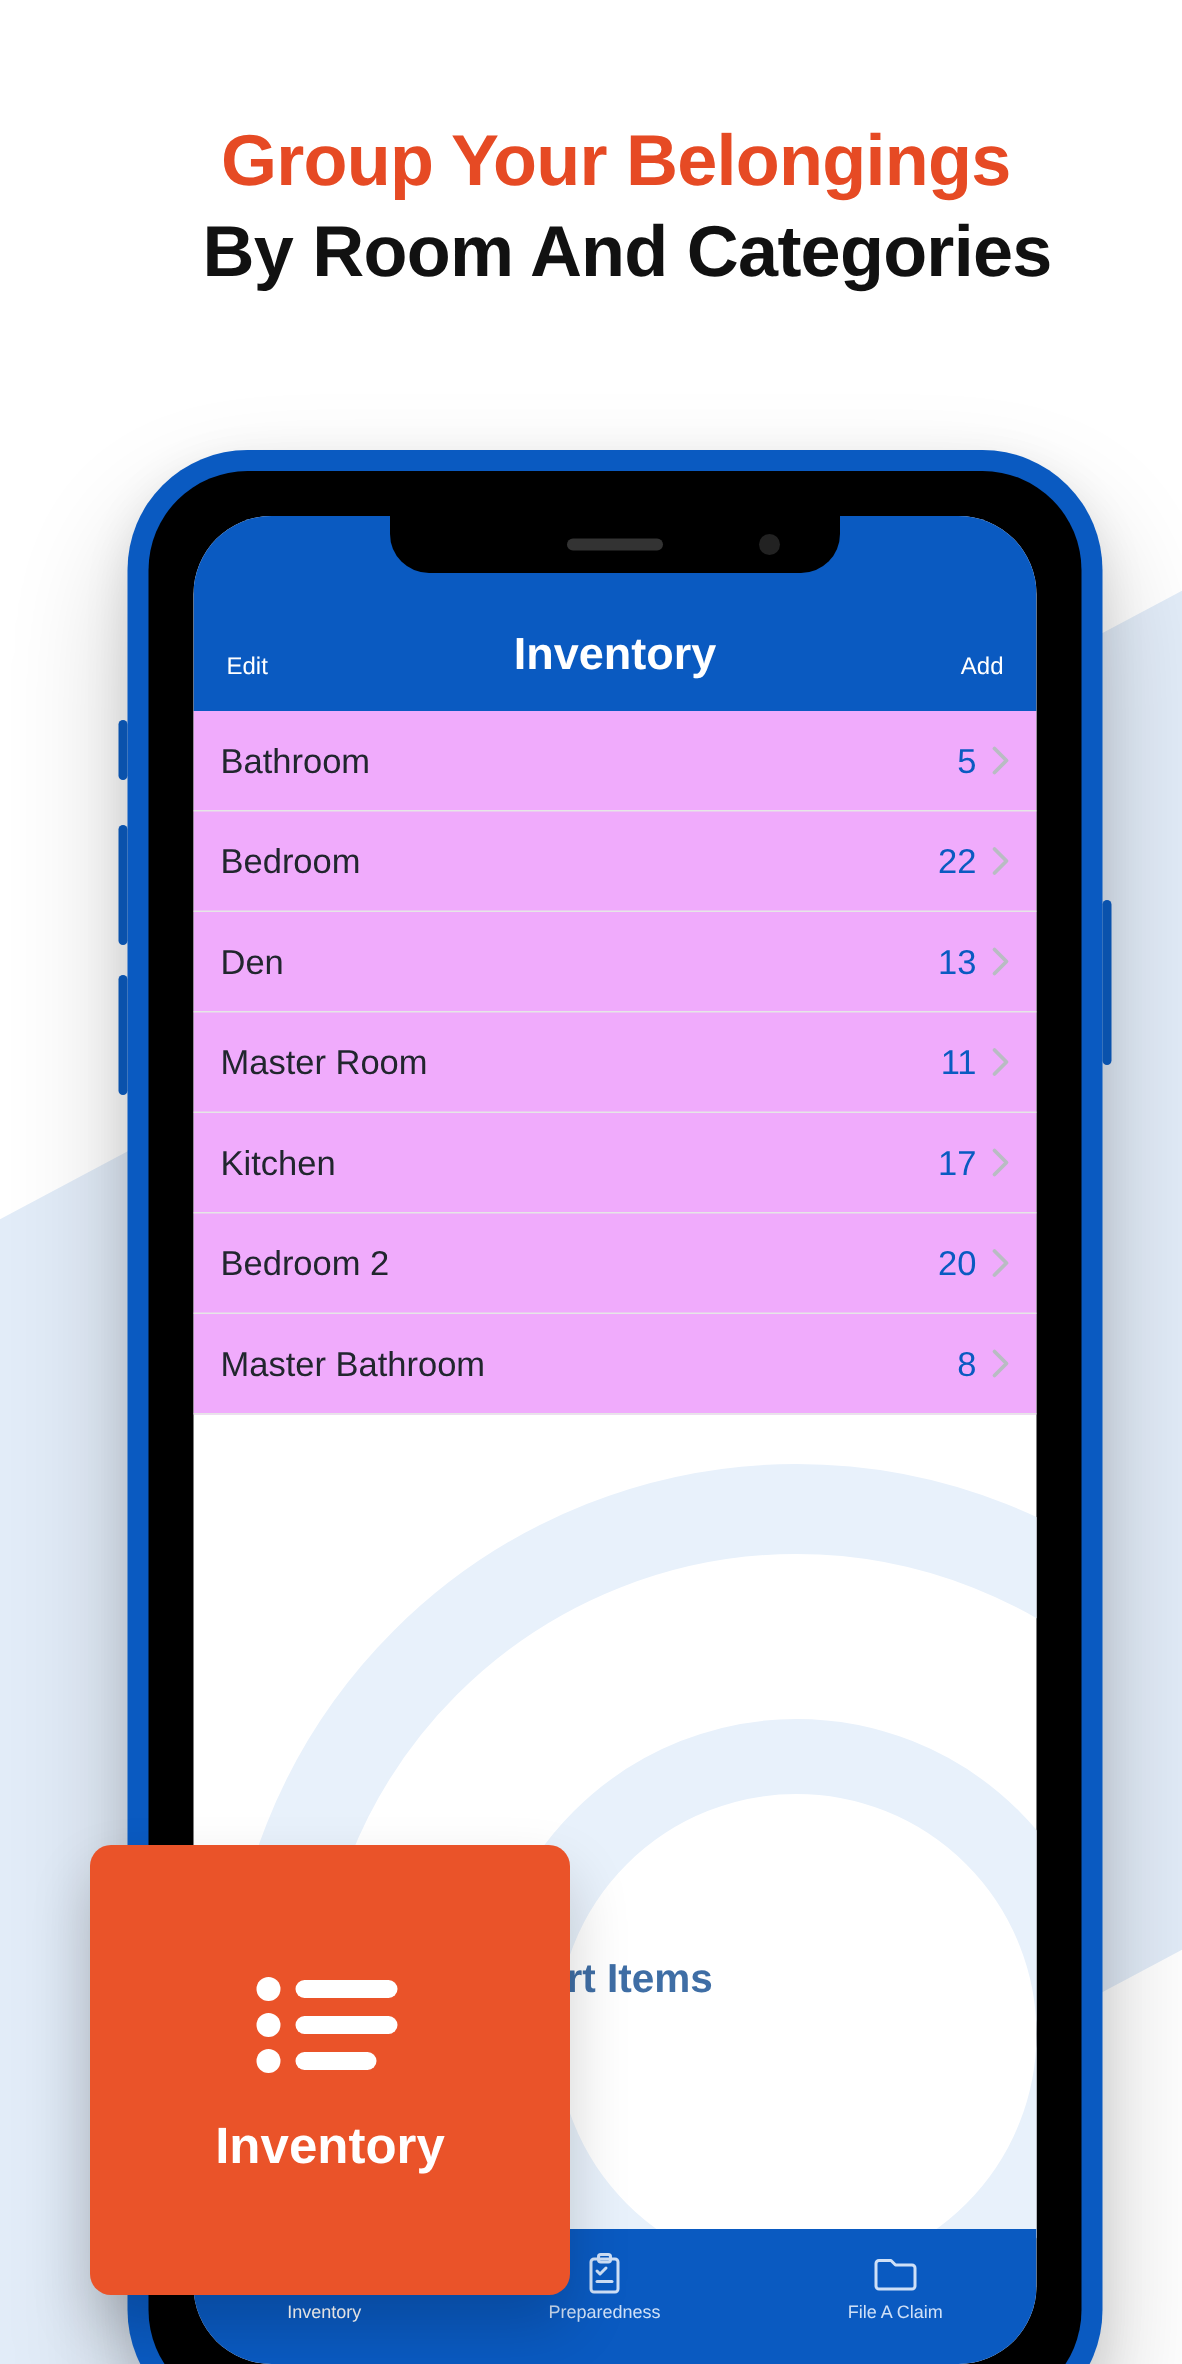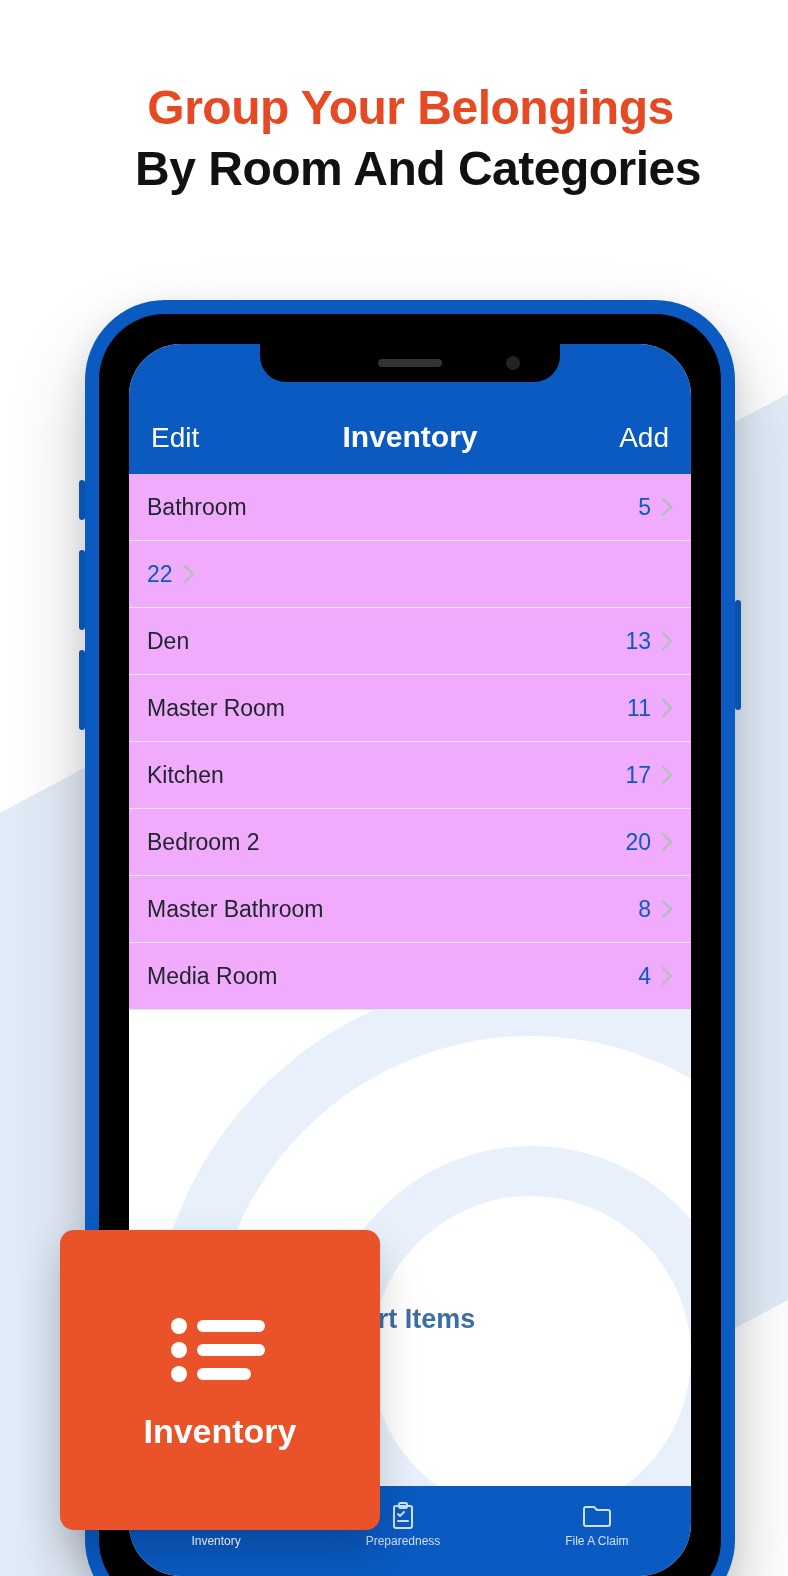--- a/index.html
+++ b/index.html
@@ -29,21 +29,21 @@
   .notch .camera { position: absolute; right: 40px; top: 50%; transform: translateY(-50%); width: 14px; height: 14px; background: #222; border-radius: 50%; }
 
   
   .side-left-1 { position: absolute; left: -6px; top: 180px; width: 6px; height: 40px; background: #0a52ac; border-radius: 3px; }
   .side-left-2 { position: absolute; left: -6px; top: 250px; width: 6px; height: 80px; background: #0a52ac; border-radius: 3px; }
   .side-left-3 { position: absolute; left: -6px; top: 350px; width: 6px; height: 80px; background: #0a52ac; border-radius: 3px; }
   .side-right-1 { position: absolute; right: -6px; top: 300px; width: 6px; height: 110px; background: #0a52ac; border-radius: 3px; }
 
   
   .navbar { position: relative; height: 130px; background: #0a5ac1; display: flex; align-items: flex-end; padding: 0 22px 20px 22px; justify-content: space-between; z-index: 1; }
-  .nav-side { color: #fff; font-size: 28px; font-weight: 400; }
+  .nav-side { color: #fff; font-size: 16px; font-weight: 400; }
   .nav-title { position: absolute; left: 0; right: 0; bottom: 20px; text-align: center; color: #fff; font-size: 30px; font-weight: 700; pointer-events: none; }
 
   
   .list { position: relative; background: #f0abfc; z-index: 1; }
   .row { display: flex; align-items: center; height: 67px; padding: 0 18px 0 18px; border-bottom: 1px solid #e6e6e6; }
   .row .label { flex: 1; color: #21262e; font-size: 23px; }
   .row .count { color: #0a5ac1; font-size: 23px; font-weight: 500; margin-right: 10px; }
   .chevron { color: #b8bcc2; display: inline-flex; }
   .chevron svg { width: 12px; height: 20px; }
 
@@ -97,20 +97,21 @@
             <div class="row">
               <span class="label">Bathroom</span>
               <span class="count">5</span>
               <span class="chevron">
                 <svg viewBox="0 0 12 20">
                   <path d="M2 2 L10 10 L2 18" stroke="#b8bcc2" stroke-width="2.5" fill="none" stroke-linecap="round" stroke-linejoin="round"></path>
                 </svg>
               </span>
             </div>
             <div class="row">
+              <span class="label">Bedroom</span>
               <span class="count">22</span>
               <span class="chevron">
                 <svg viewBox="0 0 12 20">
                   <path d="M2 2 L10 10 L2 18" stroke="#b8bcc2" stroke-width="2.5" fill="none" stroke-linecap="round" stroke-linejoin="round"></path>
                 </svg>
               </span>
             </div>
             <div class="row">
               <span class="label">Den</span>
               <span class="count">13</span>
@@ -143,29 +144,20 @@
               <span class="count">20</span>
               <span class="chevron">
                 <svg viewBox="0 0 12 20">
                   <path d="M2 2 L10 10 L2 18" stroke="#b8bcc2" stroke-width="2.5" fill="none" stroke-linecap="round" stroke-linejoin="round"></path>
                 </svg>
               </span>
             </div>
             <div class="row">
               <span class="label">Master Bathroom</span>
               <span class="count">8</span>
-              <span class="chevron">
-                <svg viewBox="0 0 12 20">
-                  <path d="M2 2 L10 10 L2 18" stroke="#b8bcc2" stroke-width="2.5" fill="none" stroke-linecap="round" stroke-linejoin="round"></path>
-                </svg>
-              </span>
-            </div>
-            <div class="row">
-              <span class="label">Media Room</span>
-              <span class="count">4</span>
               <span class="chevron">
                 <svg viewBox="0 0 12 20">
                   <path d="M2 2 L10 10 L2 18" stroke="#b8bcc2" stroke-width="2.5" fill="none" stroke-linecap="round" stroke-linejoin="round"></path>
                 </svg>
               </span>
             </div>
           </div>
 
         <div class="export-link">port Items</div>
 

